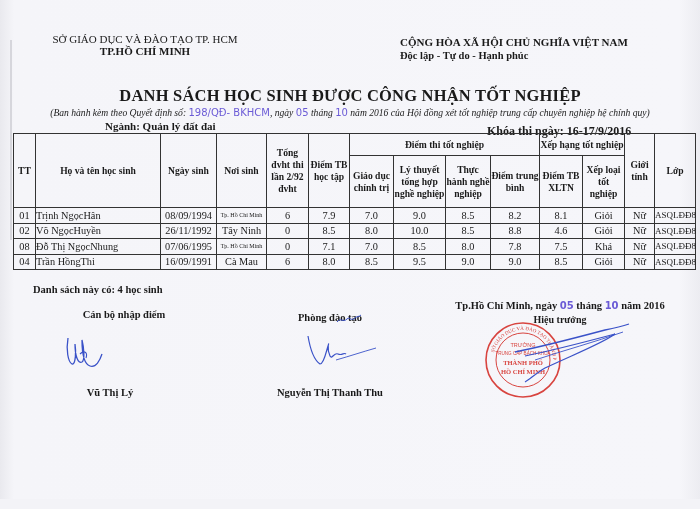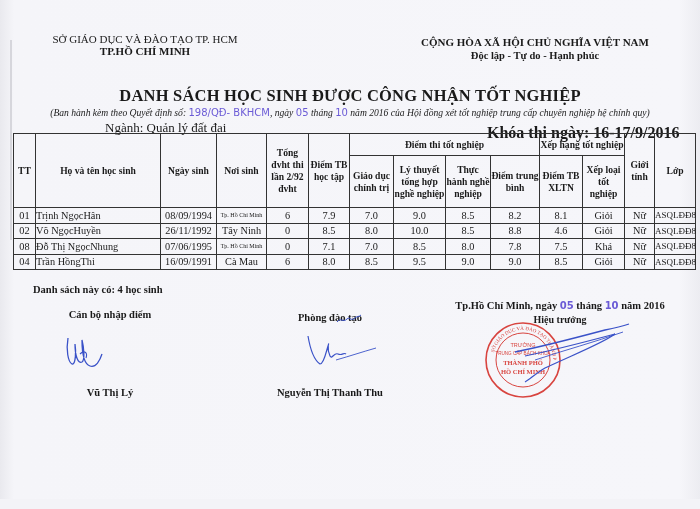--- a/index.html
+++ b/index.html
@@ -11,41 +11,41 @@
     position: relative;
   }
   .page {
     position: absolute; left: 0; top: 0; width: 700px; height: 499px;
     background: linear-gradient(90deg, #e9e9ee 0px, #f5f5f9 14px, #f6f6fa 680px, #ececf1 700px);
   }
   .left-edge { position: absolute; left: 10px; top: 40px; width: 2px; height: 200px; background: #d6d6dc; }
   .hdr-left { position: absolute; left: 40px; top: 33px; width: 210px; text-align: center; font-size: 11px; line-height: 12px; }
   .hdr-left .dept { font-weight: normal; }
   .hdr-left .school, .hdr-left .city { font-weight: bold; }
-  .hdr-right { position: absolute; left: 400px; top: 35px; width: 270px; text-align: center; font-size: 11px; line-height: 14px; font-weight: bold; }
+  .hdr-right { position: absolute; left: 400px; top: 35px; width: 270px; font-size: 11px; line-height: 14px; font-weight: bold; }
   .hdr-right .motto { font-size: 10.5px; }
   .title { position: absolute; left: 0; top: 86px; width: 700px; text-align: center; font-weight: bold; font-size: 16.5px; letter-spacing: 0.2px; }
   .subtitle { position: absolute; left: 0; top: 107px; width: 700px; text-align: center; font-style: italic; font-size: 9.6px; }
   .hand { color: #6b5bd6; font-family: "DejaVu Sans", sans-serif; font-style: normal; font-size: 10px; }
-  .nganh { position: absolute; left: 105px; top: 120px; font-weight: normal; font-size: 13px; }
-  .khoa { position: absolute; left: 487px; top: 124px; font-weight: bold; font-size: 16px; }
+  .nganh { position: absolute; left: 105px; top: 120px; font-weight: bold; font-size: 11px; }
+  .khoa { position: absolute; left: 487px; top: 124px; font-weight: bold; font-size: 12px; }
   table.grid {
     position: absolute; left: 13px; top: 133px; width: 682px;
     border-collapse: collapse; font-size: 10px; table-layout: fixed;
   }
   table.grid th, table.grid td { border: 1px solid #333; padding: 0; text-align: center; vertical-align: middle; }
   table.grid th { font-weight: bold; font-size: 9.6px; line-height: 12px; }
   table.grid td { height: 14.5px; font-size: 10.3px; }
   td.name { text-align: left; padding-left: 4px; }
   .nm { display: flex; padding-right: 8px; }
   td.small { font-size: 6px !important; }
   td.cls { font-size: 9px !important; text-align: left; padding-left: 2px; }
   .count { position: absolute; left: 33px; top: 284px; font-weight: bold; font-size: 10.5px; }
   .sig-block { position: absolute; text-align: center; font-weight: bold; font-size: 10.5px; }
-  .sig1-title { left: 50px; top: 309px; width: 120px; }
+  .sig1-title { left: 64px; top: 309px; width: 120px; }
   .sig1-name { left: 50px; top: 387px; width: 120px; }
   .sig2-title { left: 270px; top: 312px; width: 120px; }
   .sig2-name { left: 240px; top: 387px; width: 180px; }
   .place-date { position: absolute; left: 430px; top: 300px; width: 260px; text-align: center; font-weight: bold; font-size: 10.5px; }
   .principal-title { position: absolute; left: 510px; top: 314px; width: 100px; text-align: center; font-weight: bold; font-size: 10px; }
   .principal-name { position: absolute; left: 480px; top: 382px; width: 180px; text-align: center; font-weight: bold; font-size: 10.5px; }
   svg.sig { position: absolute; }
   .stamp { position: absolute; left: 483px; top: 320px; width: 80px; height: 80px; }
 </style>
 </head>

